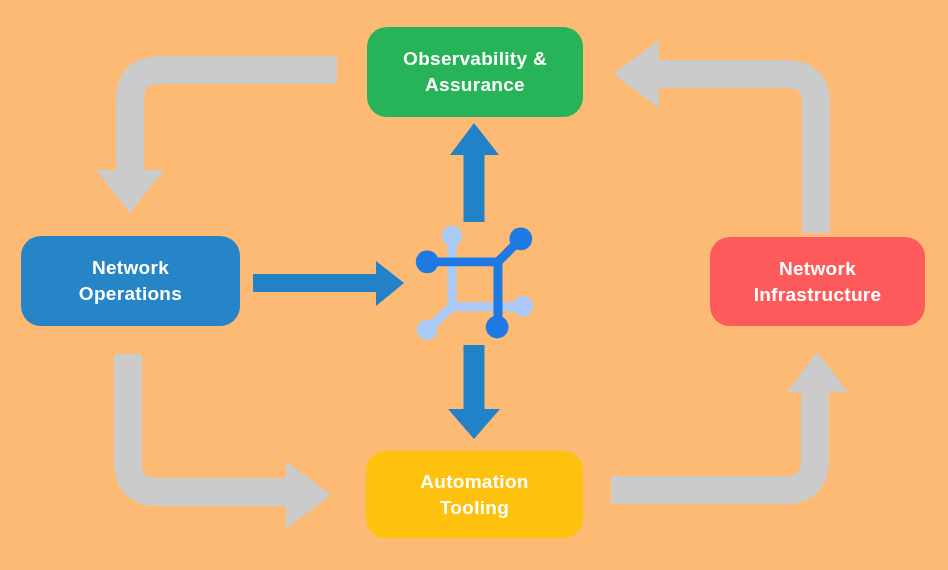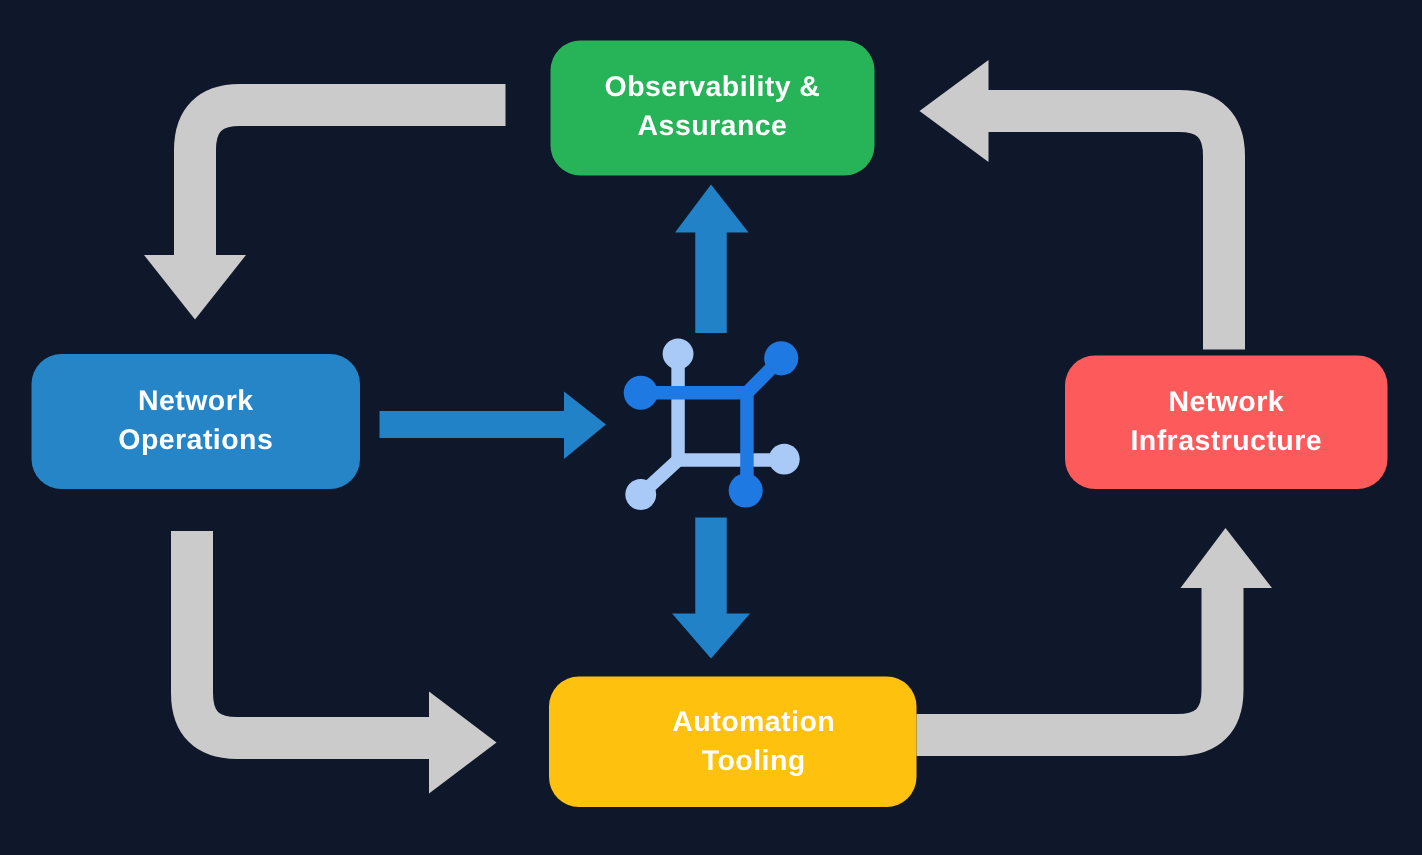--- a/index.html
+++ b/index.html
@@ -5,21 +5,21 @@
   html, body { margin: 0; padding: 0; }
   body {
     width: 948px; height: 570px;
     background: #000000;
     font-family: "Liberation Sans", sans-serif;
     overflow: hidden;
   }
   .canvas {
     position: relative;
     width: 948px; height: 570px;
-    background: #0f172a;
+    background: #fdba74;
   }
   .arrow-layer, .icon-layer {
     position: absolute; left: 0; top: 0;
   }
   .node {
     position: absolute;
     border-radius: 20px;
     display: flex;
     align-items: center;
     justify-content: center;
@@ -113,18 +113,18 @@
   <div class="node node-operations" style="background-color: rgb(37, 133, 198);">
     <span class="node-label" style="color: rgb(255, 255, 255);">Network
 Operations</span>
   </div>
 
   <div class="node node-infrastructure" style="background-color: rgb(253, 90, 92);">
     <span class="node-label" style="color: rgb(255, 255, 255);">Network
 Infrastructure</span>
   </div>
 
-  <div class="node node-tooling" style="background-color: rgb(254, 193, 13); padding-left: 28px;">
+  <div class="node node-tooling" style="background-color: rgb(254, 193, 13);">
     <span class="node-label" style="color: rgb(255, 255, 255);">Automation
 Tooling</span>
   </div>
 
 </div>
 
 </body></html>

